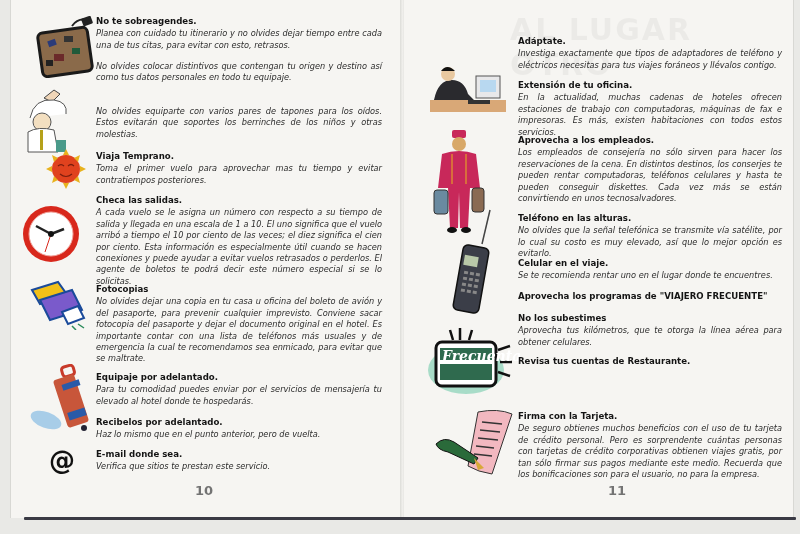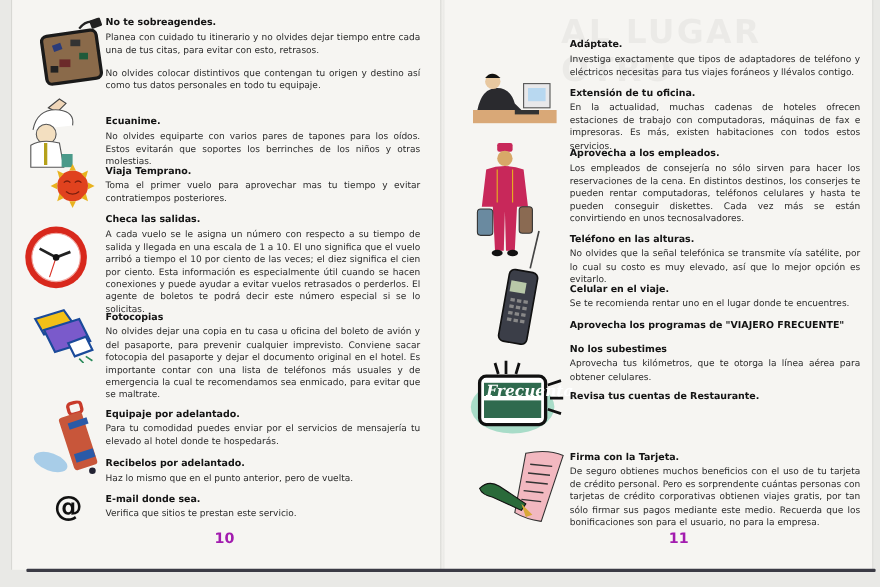--- a/index.html
+++ b/index.html
@@ -7,22 +7,22 @@
   body { background: #e9e9e6; font-family: "DejaVu Sans", sans-serif; position: relative; }
   .spread { position: absolute; left: 10px; top: 0; width: 786px; height: 520px; }
   .page { position: absolute; top: 0; height: 518px; background: #f6f5f2; }
   .page.left { left: 0; width: 392px; border-left: 1px solid #d8d8d4; }
   .page.right { left: 394px; width: 390px; border-right: 1px solid #d8d8d4; }
   .shadow-bottom { position: absolute; left: 14px; top: 517px; width: 772px; height: 3px; background: #3a3a44; border-radius: 1px; }
   .gutter { position: absolute; left: 390px; top: 0; width: 6px; height: 518px; background: linear-gradient(90deg, #dcdcd8, #f0efec 40%, #dcdcd8); }
   .ghost { position: absolute; left: 510px; top: 12px; font-size: 30px; font-weight: bold; color: rgba(0,0,0,0.045); letter-spacing: 2px; }
   .item { position: absolute; font-size: 8.2px; line-height: 11.4px; color: #2b2b2b; }
   .item .h { font-weight: bold; font-size: 8.6px; color: #141414; display: block; margin-bottom: 1px; }
-  .item .b { display: block; text-align: justify; }
-  .pagenum { position: absolute; font-weight: bold; font-size: 13px; color: #a21caf; }
+  .item .b { display: block; text-align: justify; font-style: italic; }
+  .pagenum { position: absolute; font-weight: bold; font-size: 13px; color: #737373; }
   .ill { position: absolute; }
 </style>
 </head>
 <body>
 
 <div class="spread">
   <div class="page left"></div>
   <div class="gutter"></div>
   <div class="page right"></div>
   <div class="shadow-bottom"></div>
@@ -149,21 +149,20 @@
 </svg>
 
 <div class="item" style="left:96px;top:16px;width:286px;">
   <span class="h">No te sobreagendes.</span>
   <span class="b">Planea con cuidado tu itinerario  y no olvides dejar tiempo entre cada una de tus citas, para evitar con esto, retrasos.</span>
 </div>
 <div class="item" style="left:96px;top:61px;width:286px;">
   <span class="b">No olvides colocar distintivos que contengan tu origen y destino así como tus datos personales en todo tu equipaje.</span>
 </div>
 <div class="item" style="left:96px;top:106px;width:286px;">
-  <span class="h">Ecuanime.</span>
   <span class="b">No olvides equiparte con varios pares de tapones para los oídos.  Estos evitarán que soportes los berrinches de los niños y otras molestias.</span>
 </div>
 <div class="item" style="left:96px;top:151px;width:286px;">
   <span class="h">Viaja Temprano.</span>
   <span class="b">Toma el primer vuelo para aprovechar mas tu tiempo y evitar contratiempos posteriores.</span>
 </div>
 <div class="item" style="left:96px;top:195px;width:286px;">
   <span class="h">Checa las salidas.</span>
   <span class="b">A cada vuelo se le asigna un número con respecto a su tiempo de salida y llegada en una escala de 1 a 10.  El uno significa que el vuelo arribó a tiempo el 10  por ciento de las veces; el diez  significa el cien por ciento. Esta información es especialmente útil cuando se hacen conexiones y puede ayudar a evitar vuelos retrasados o perderlos. El agente de boletos te podrá decir este número especial si se lo solicitas.</span>
 </div>

